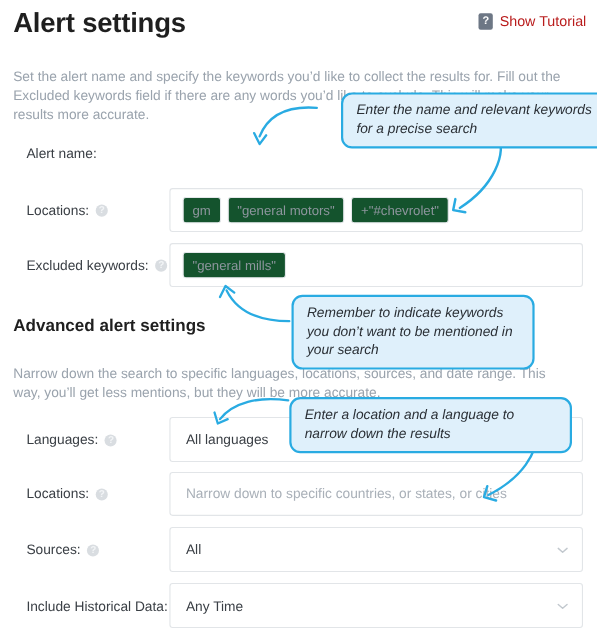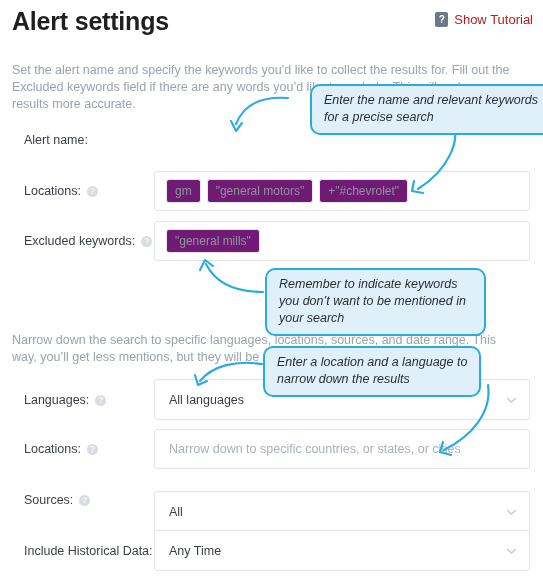--- a/index.html
+++ b/index.html
@@ -152,21 +152,21 @@
     padding: 0 0 0 11px;
     gap: 6px;
     cursor: text;
   }
   .tag {
     border: 1px solid #e4e7ea;
     border-radius: 3px;
     padding: 4px 8px;
     font-size: 12px;
     color: #8d959d;
-    background: #701a75;
+    background: #14532d;
     white-space: nowrap;
     cursor: pointer;
   }
   .field.select-box {
     height: 41px;
     padding: 0 34px 0 14px;
     cursor: pointer;
     justify-content: flex-start;
   }
   .chev {
@@ -188,21 +188,21 @@
     border: 2px solid #29abe2;
     border-radius: 10px;
     padding: 6px 10px 7px 12px;
     font-size: 12.5px;
     font-style: italic;
     line-height: 17px;
     color: #2a2f35;
   }
   #callout-1 { left: 289px; top: 84px;  width: 245px; margin-left: 21px; }
   #callout-2 { left: 265px; top: 268px; width: 221px; }
-  #callout-3 { left: 263px; top: 346px; width: 218px; }
+  #callout-3 { left: 263px; top: 361px; width: 257px; }
 
   
   .arrows {
     position: absolute;
     left: 0;
     top: 0;
     width: 543px;
     height: 581px;
     pointer-events: none;
   }
@@ -243,20 +243,21 @@
   <div class="row" style="top:221px; height:24px;">
     <div class="row-label" style="top:13px;">
       <span>Excluded keywords:</span>
       <span class="help-icon">?</span>
     </div>
     <div class="field tag-box" style="top:0;">
       <span class="tag">"general mills"</span>
     </div>
   </div>
 
+  <div class="section-heading">Advanced alert settings</div>
   <div class="desc" id="desc-adv">Narrow down the search to specific languages, locations, sources, and date range. This way, you’ll get less mentions, but they will be more accurate.</div>
 
   <div class="row" style="top:379px; height:41px;">
     <div class="row-label" style="top:14px;">
       <span>Languages:</span>
       <span class="help-icon">?</span>
     </div>
     <div class="field select-box" style="top:0;">
       <span class="value-text">All languages</span>
       <span class="chev">
@@ -275,21 +276,21 @@
     <div class="field input-box" style="top:0;">
       <span class="placeholder">Narrow down to specific countries, or states, or cities</span>
     </div>
   </div>
 
   <div class="row" style="top:479px; height:29px;">
     <div class="row-label" style="top:14px;">
       <span>Sources:</span>
       <span class="help-icon">?</span>
     </div>
-    <div class="field select-box" style="top:12px;">
+    <div class="field select-box" style="top:0;">
       <span class="value-text">All</span>
       <span class="chev">
         <svg width="11" height="11" viewBox="0 0 11 11">
             <path d="M1.5 4 L5.5 7.5 L9.5 4" fill="none" stroke="#c2c8ce" stroke-width="1.3" stroke-linecap="round" stroke-linejoin="round"></path>
           </svg>
       </span>
     </div>
   </div>
 
   <div class="row" style="top:530px; height:41px;">

